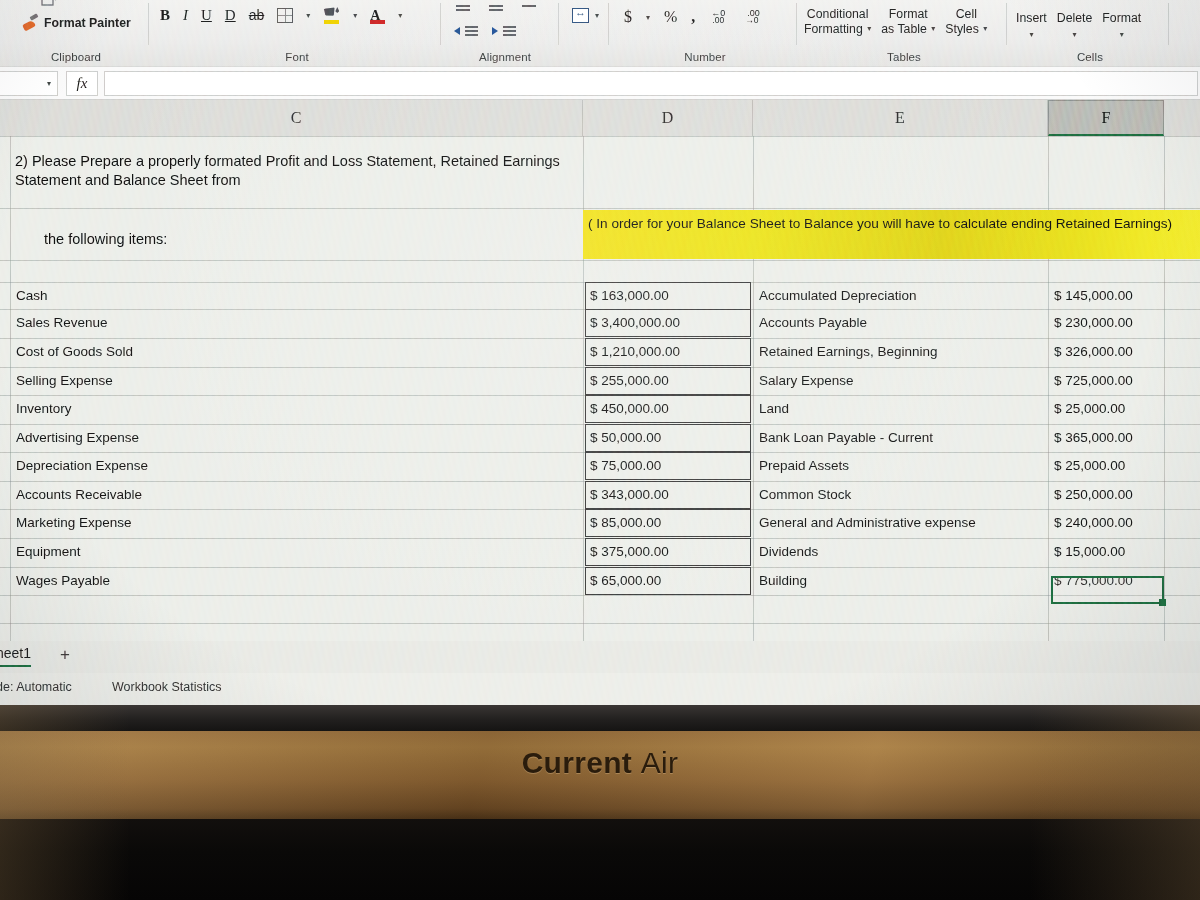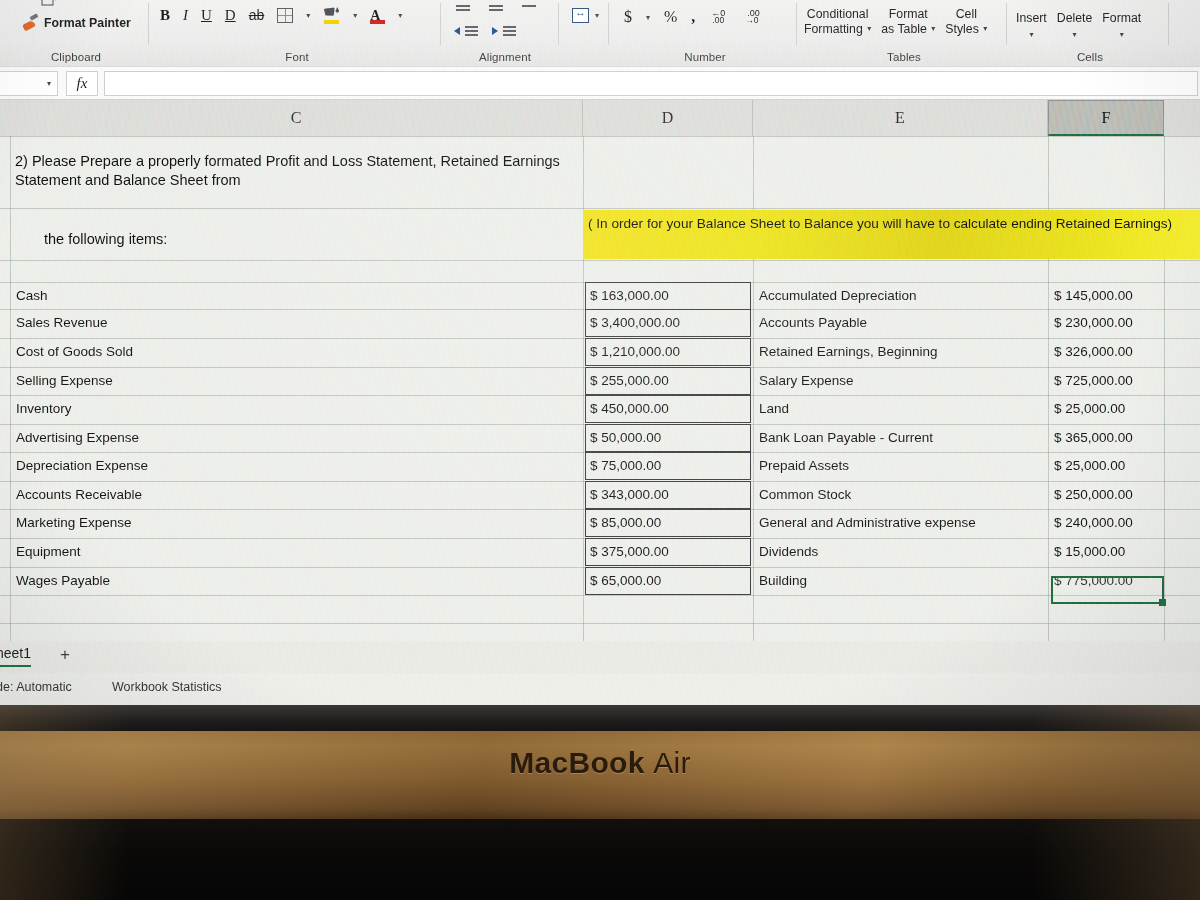--- a/index.html
+++ b/index.html
@@ -513,17 +513,17 @@
     <div class="st-item" style="left:112px">Workbook Statistics</div>
   </div>
 
   <div id="moire"></div>
   <div id="vignette"></div>
 </div>
 
 <div id="bezel-bottom"></div>
 <div id="deck"></div>
 <div class="macbook-word">
-  <b>MacBook</b><span>&nbsp;</span><span>Air</span>
+  <b>Current</b><span>&nbsp;</span><span>Air</span>
 </div>
 <div id="shadow"></div>
 <div id="sidelight-l"></div>
 <div id="sidelight-r"></div>
 
 </body></html>

